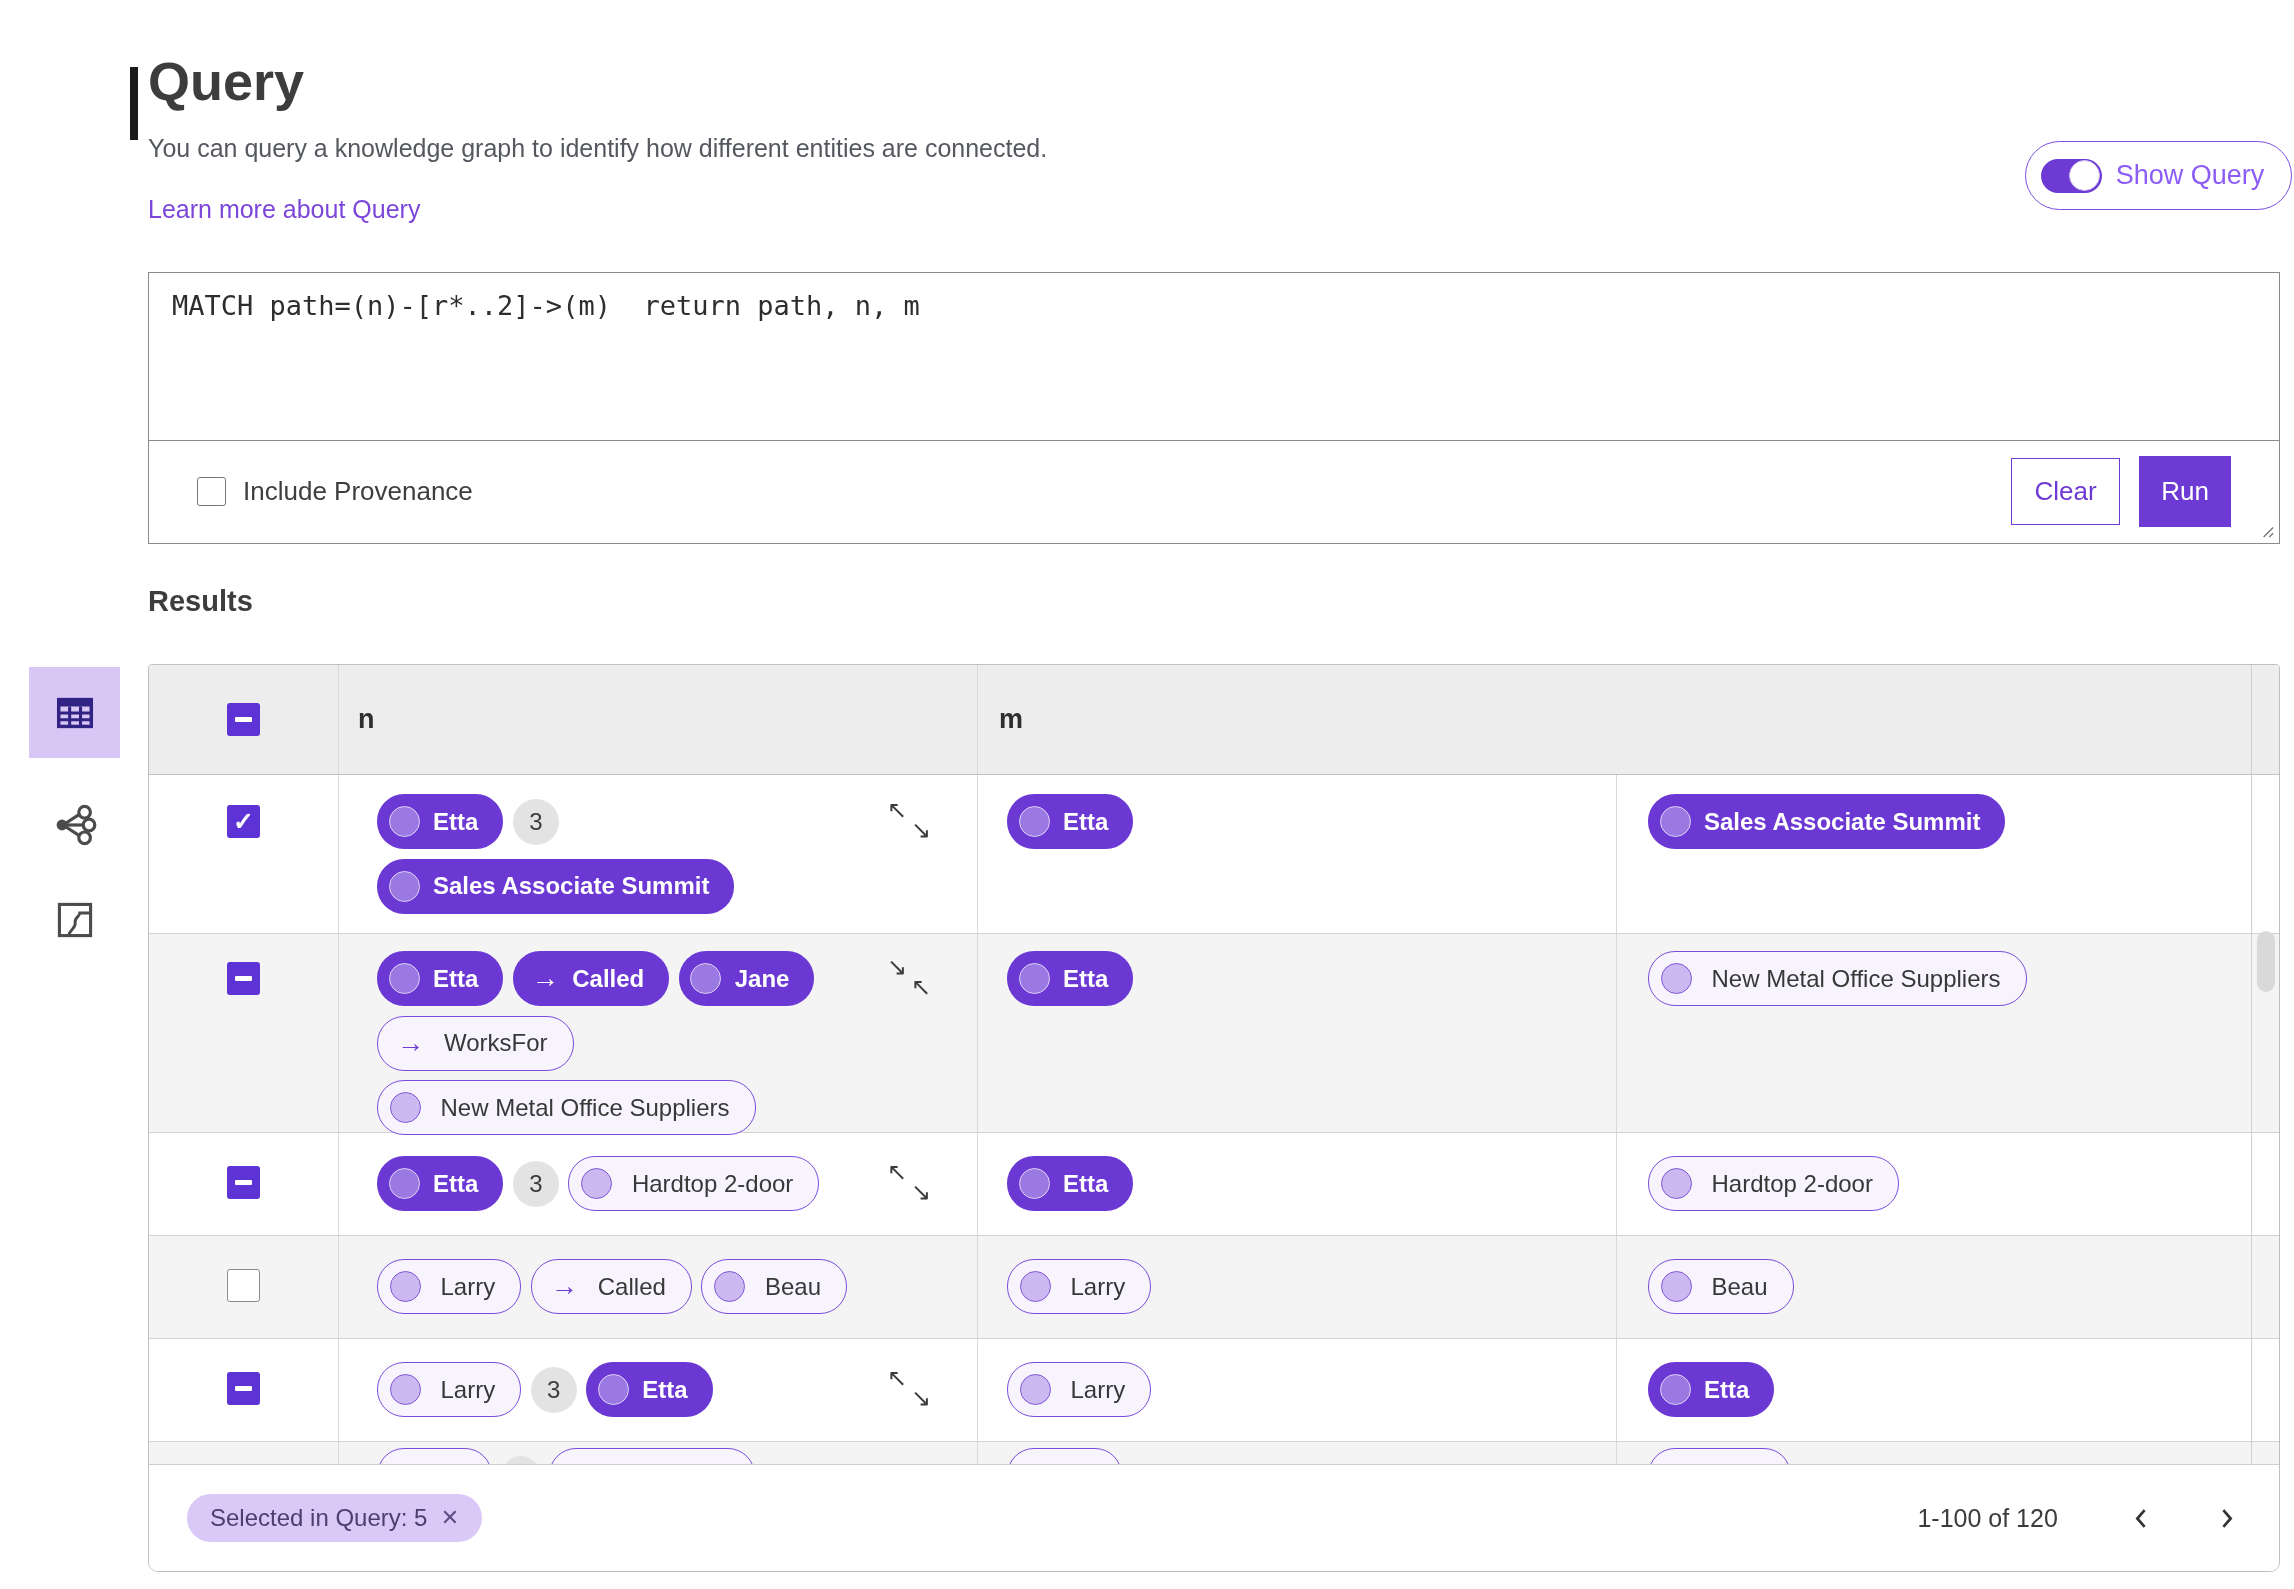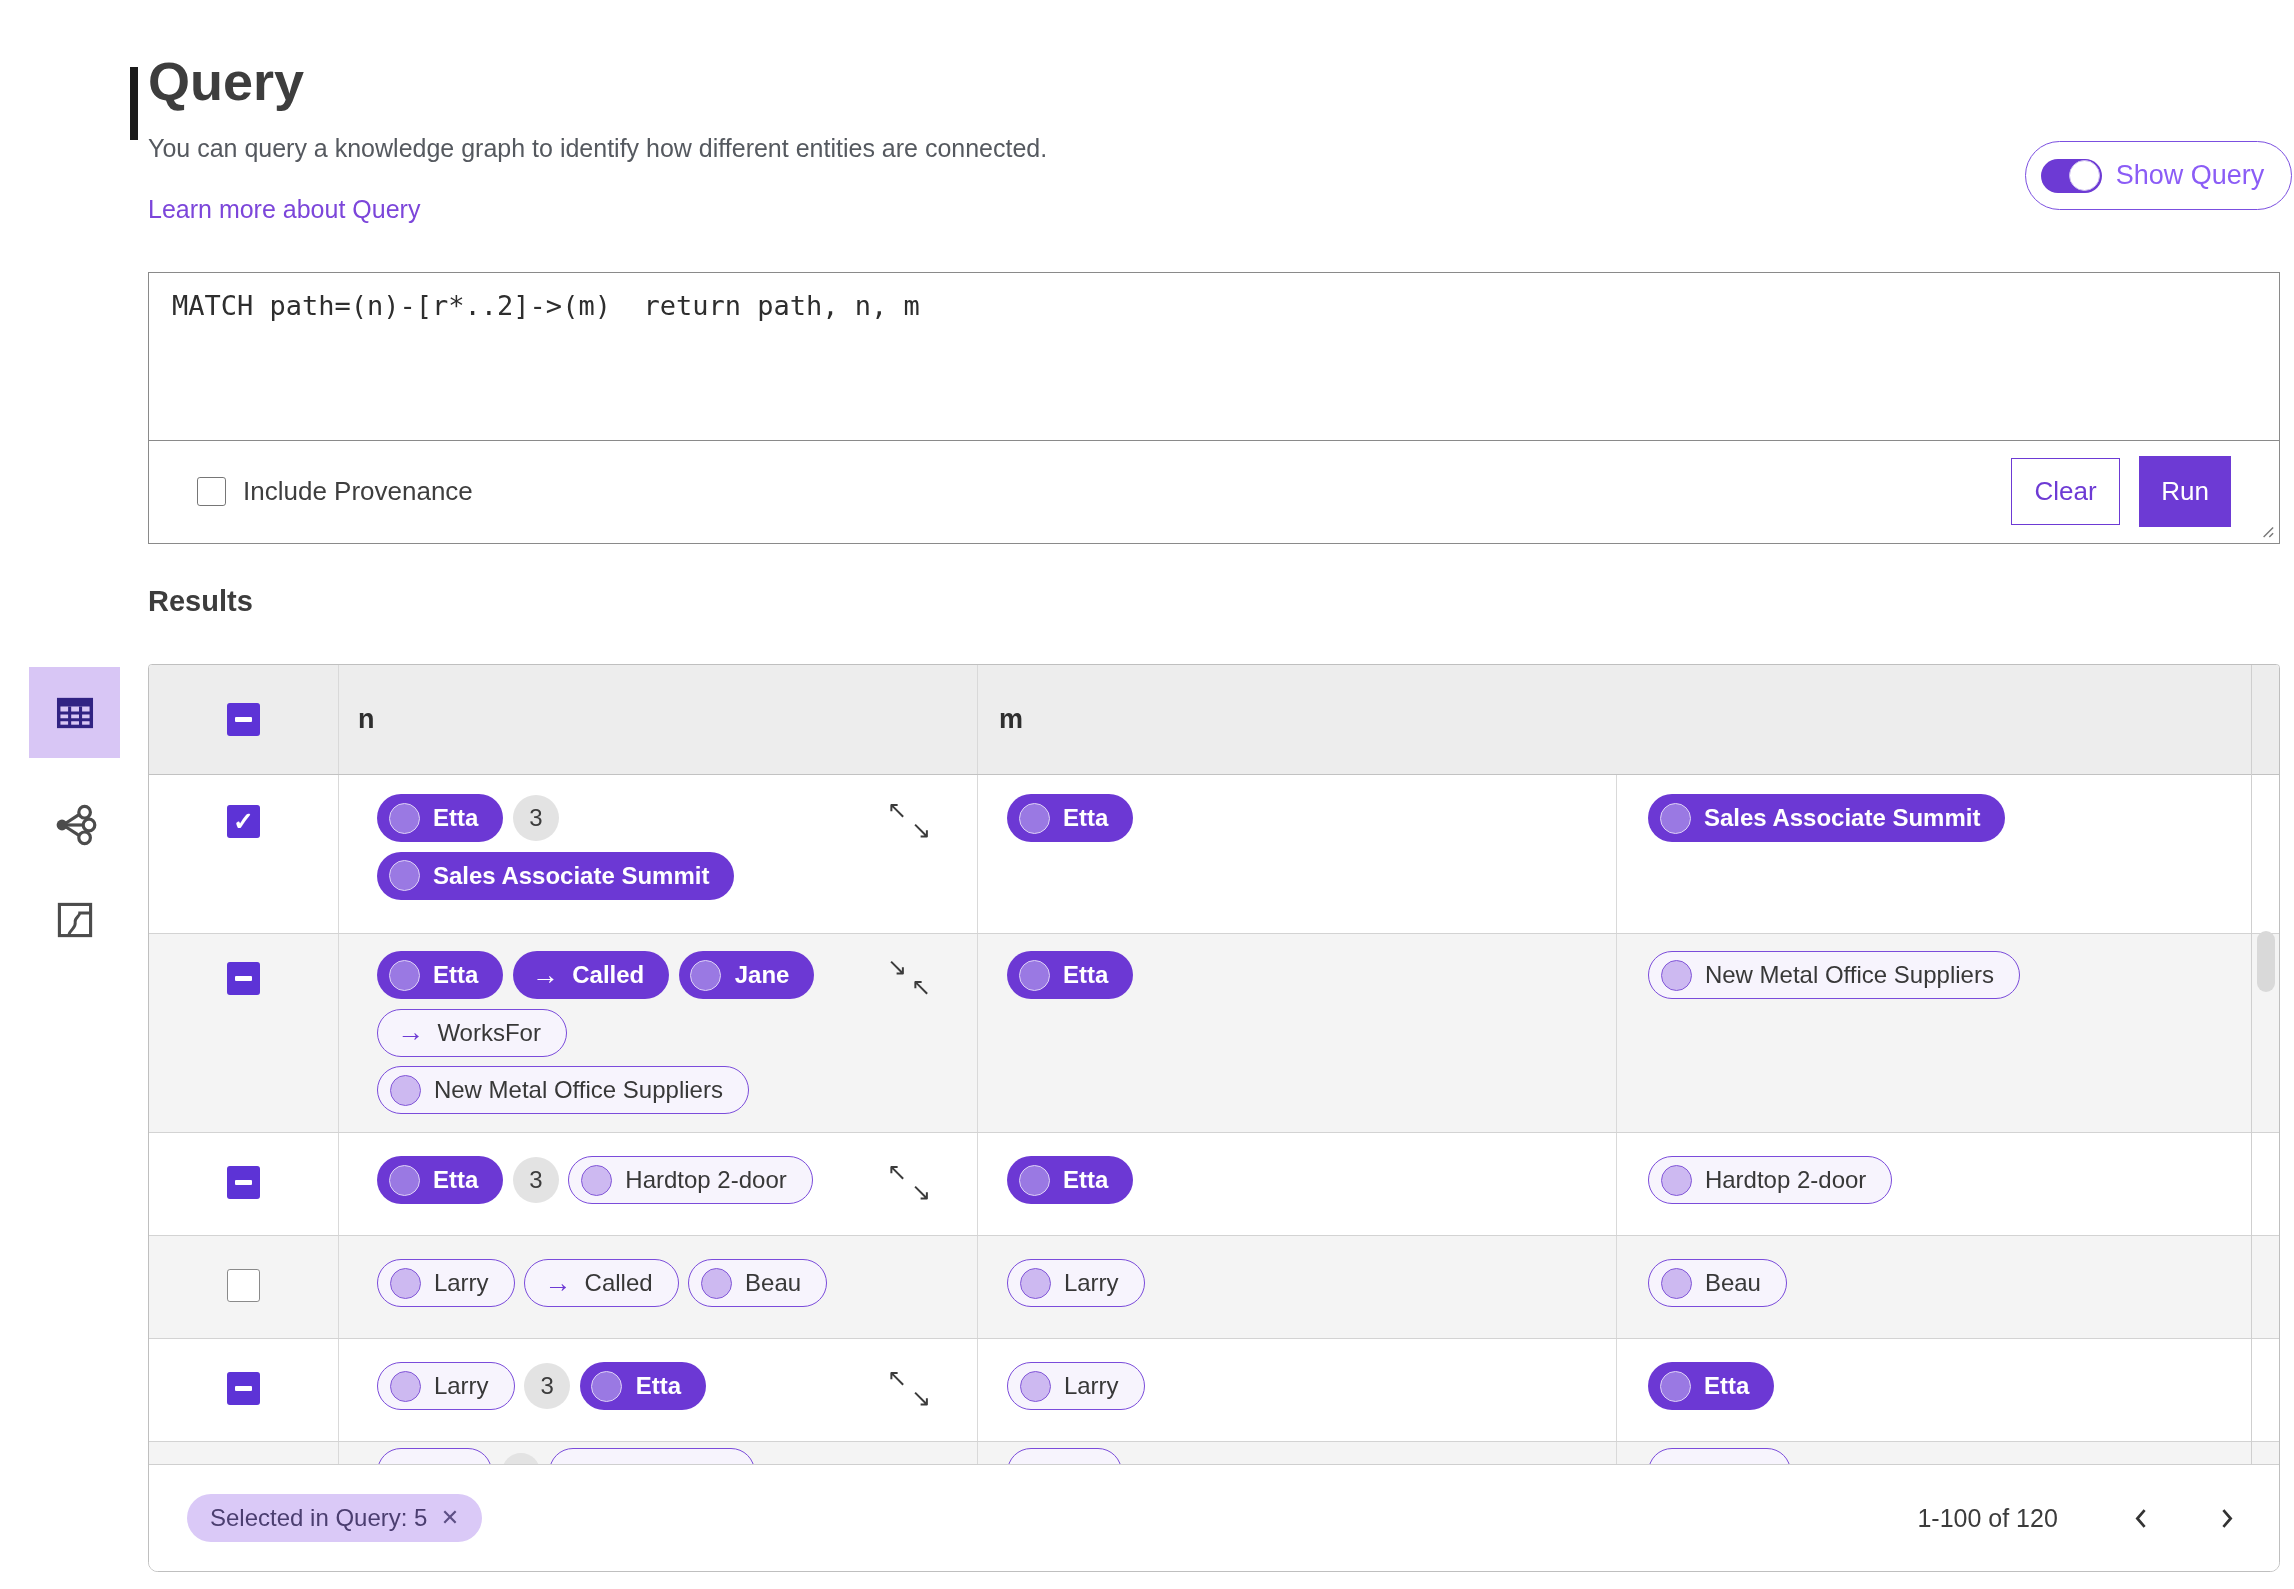--- a/index.html
+++ b/index.html
@@ -43,25 +43,25 @@
   .c-cb { width:190px; display:flex; justify-content:center; }
   .c-path { width:639px; padding-left:38px; position:relative; }
   .c-n { width:639px; padding-left:29px; }
   .c-m { flex:1; border-right:none; padding-left:31px; }
   .th { font-size:27px; font-weight:700; color:#2f2f2f; display:flex; align-items:center; }
   .t-header .c-cb { align-items:center; }
   .t-header .c-path, .t-header .c-n, .t-header .c-m { padding-left:21px; }
   .t-header .c-n { padding-left:19px; }
 
   .pill-line { display:flex; align-items:center; gap:9.6px; margin-bottom:9.6px; }
-  .pill { display:inline-flex; align-items:center; gap:13.4px; height:48px; border-radius:27px; padding:0 25px 0 11.5px; font-size:24px; cursor:pointer; }
+  .pill { display:inline-flex; align-items:center; gap:13.4px; height:55px; border-radius:27px; padding:0 25px 0 11.5px; font-size:24px; cursor:pointer; }
   .pill .dot { width:31px; height:31px; border-radius:50%; flex:none; }
   .pill.filled { background:#6c38d4; color:#fff; font-weight:600; }
   .pill.filled .dot { background:#9a79e3; border:1.9px solid #ded1f7; }
-  .pill.outline { background:#f7f4fd; border:1.9px solid #7b4cdb; color:#383838; }
+  .pill.outline { background:#f7f4fd; border:1.9px solid #7b4cdb; color:#383838;gap:20px; }
   .pill.outline .dot { background:#cdb9f1; border:1.9px solid #8257d8; }
   .pill.edge { padding-left:19px; }
   .pill.edge .arrow { font-size:27px; line-height:1; }
   .pill.filled .arrow { color:#fff; }
   .pill.outline .arrow { color:#6d3ad4; }
   .pill.sk { padding:0; }
   .sk-s { width:115px; } .sk-m { width:143px; } .sk-l { width:206px; }
   .badge { width:46px; height:46px; border-radius:50%; background:#e3e3e3; color:#3c3c3c; font-size:24px; display:flex; align-items:center; justify-content:center; flex:none; cursor:pointer; }
   .badge.sk-b { width:38px; height:38px; }
 

